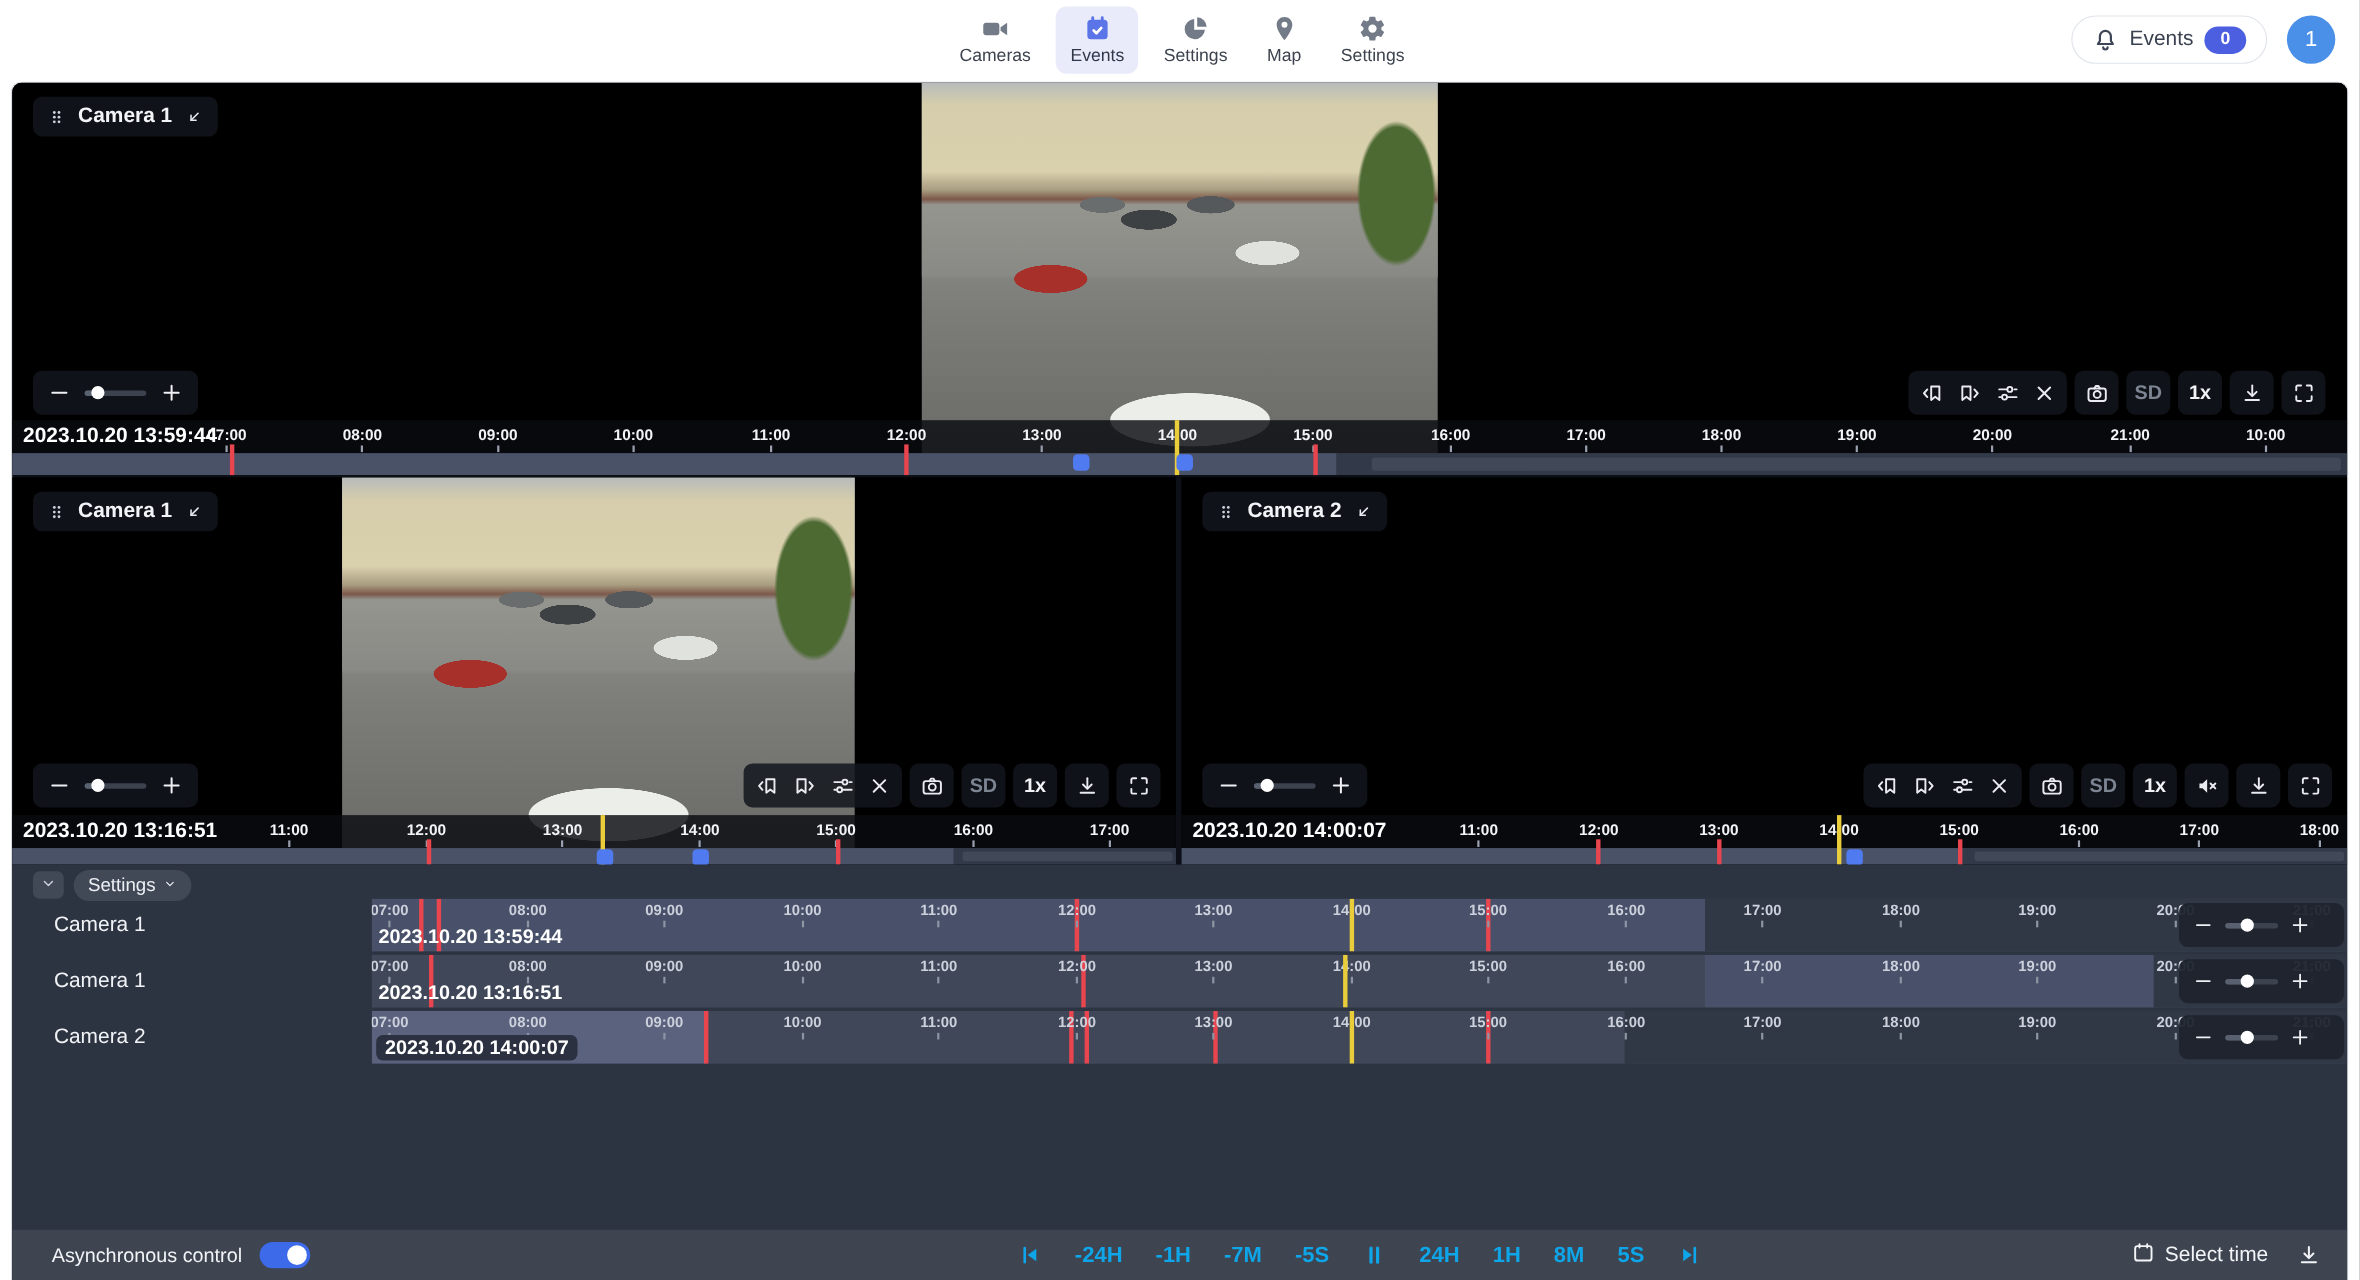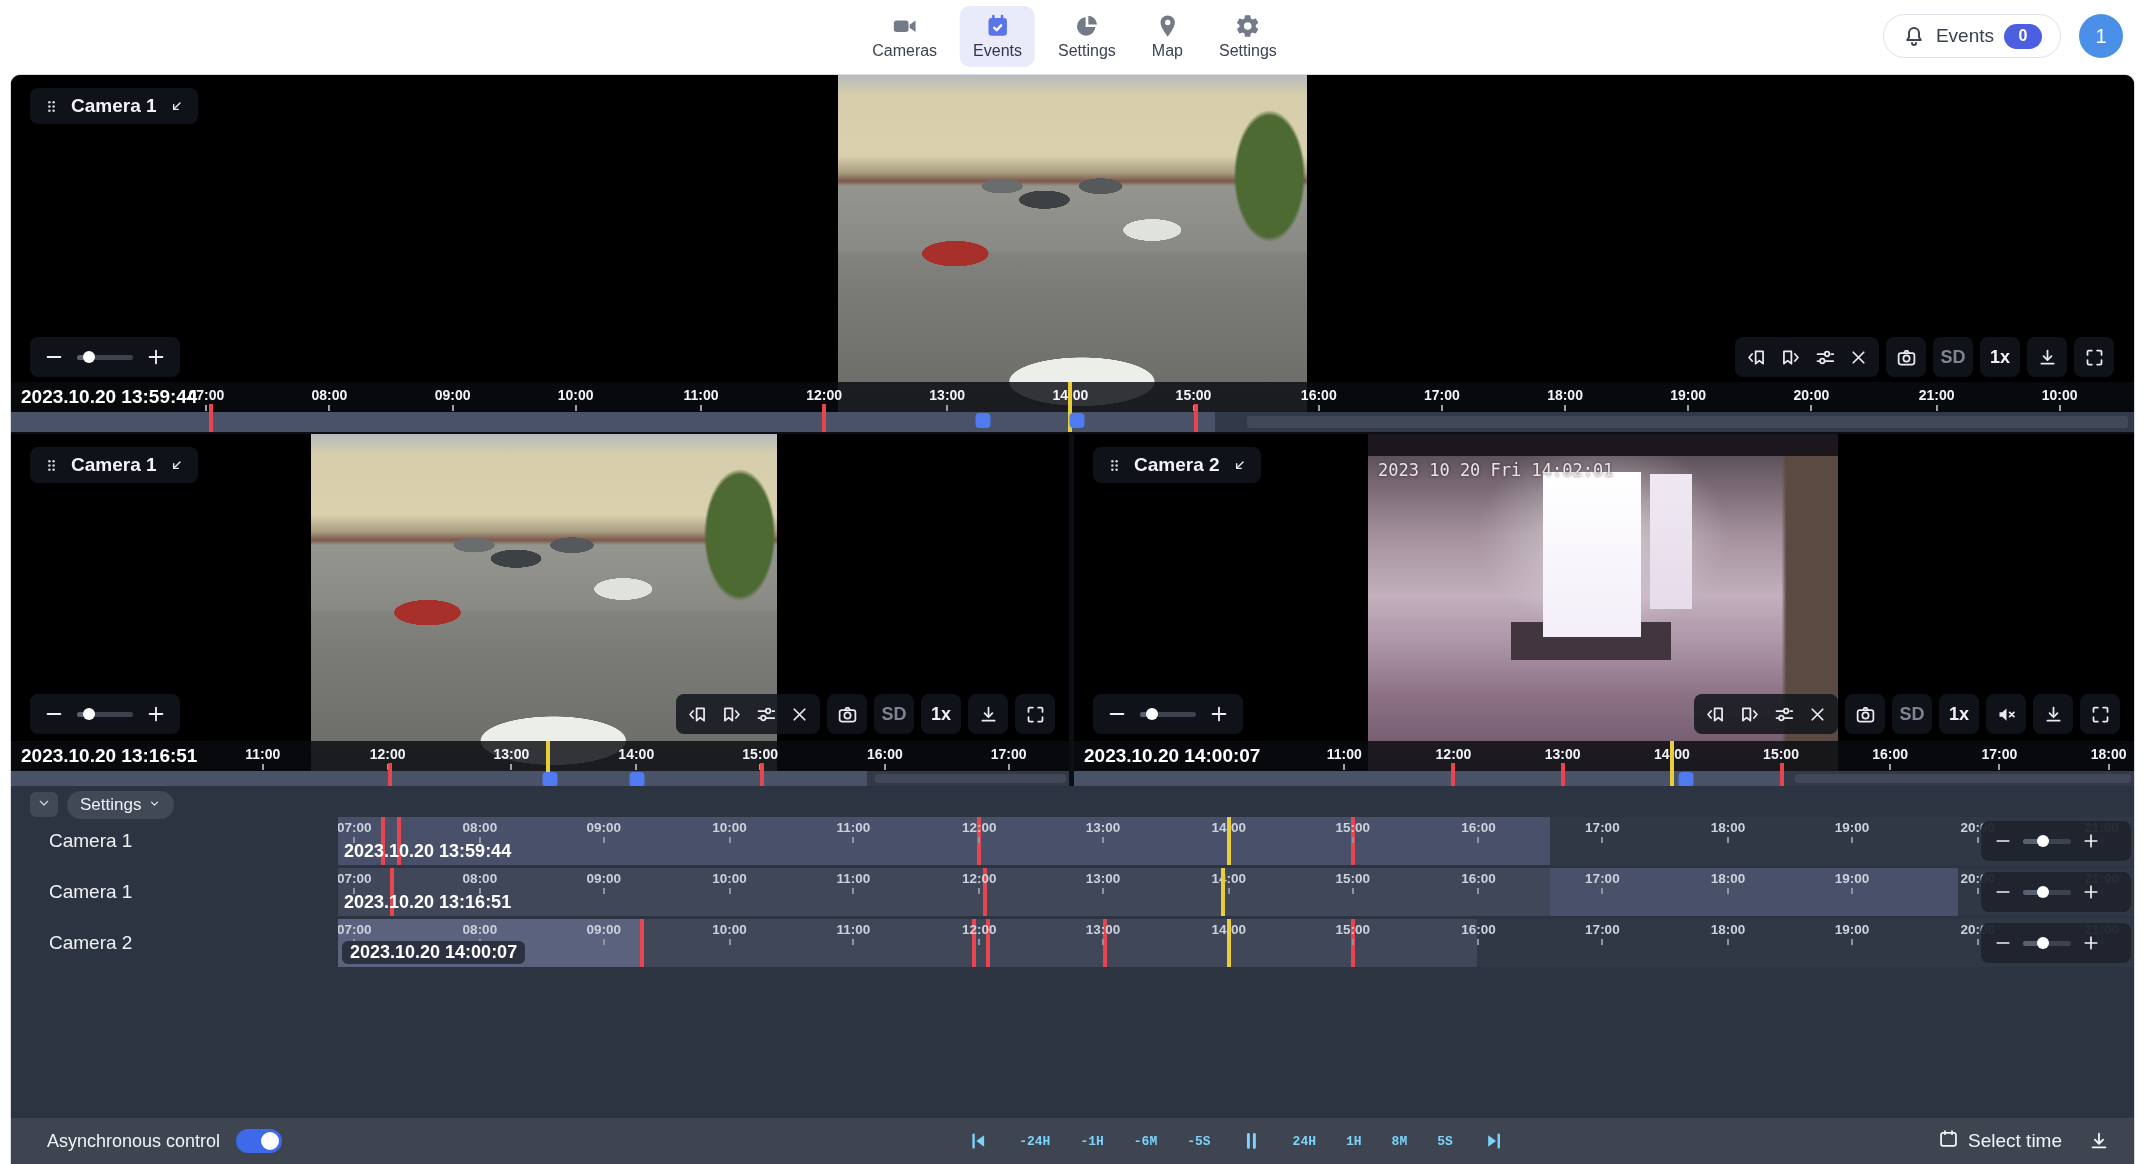--- a/index.html
+++ b/index.html
@@ -124,21 +124,21 @@
   .rowzoom .ztrack{width:48px;}
   .rowzoom .zfill{width:42%;}
 
   
   .controlbar{position:absolute;left:0;right:0;bottom:0;height:46px;background:#3e4450;display:flex;align-items:center;z-index:8;}
   .async{display:flex;align-items:center;gap:16px;margin-left:36px;}
   .async-label{color:#f2f4f7;font-size:18px;}
   .toggle{position:relative;width:46px;height:24px;border-radius:12px;background:#3d6ae9;border:none;cursor:pointer;padding:0;}
   .toggle .knob{position:absolute;right:3px;top:3px;width:18px;height:18px;border-radius:50%;background:#fff;}
   .playback{position:absolute;left:1225px;transform:translateX(-50%);display:flex;align-items:center;gap:30px;}
-  .pb-btn{background:none;border:none;color:#7dd3fc;font-size:13px;font-weight:bold;cursor:pointer;padding:0;font-family:Liberation Mono, monospace;white-space:nowrap;}
+  .pb-btn{background:none;border:none;color:#0ea5e9;font-size:20px;font-weight:bold;cursor:pointer;padding:0;font-family:Liberation Sans, sans-serif;white-space:nowrap;}
   .pb-icon svg{width:22px;height:22px;display:block;}
   .cb-right{position:absolute;right:24px;display:flex;align-items:center;gap:20px;}
   .selecttime{display:flex;align-items:center;gap:9px;background:none;border:none;color:#f2f4f7;font-size:19px;cursor:pointer;font-family:inherit;}
   .selecttime svg{width:21px;height:21px;}
   .cb-dl{background:none;border:none;color:#f2f4f7;cursor:pointer;padding:0;}
   .cb-dl svg{width:22px;height:22px;display:block;}
 </style>
 </head>
 <body>
 
@@ -440,23 +440,20 @@
         <div class="tl-marks">
             <div class="mk mk-red" style="left: 35.8%;"></div>
             <div class="mk mk-blue" style="left: 50.9%;"></div>
             <div class="mk mk-yellow" style="left: 50.8%;"></div>
             <div class="mk mk-blue" style="left: 59.2%;"></div>
             <div class="mk mk-red" style="left: 71%;"></div>
           </div>
       </section>
 
       <section class="panel p2r">
-        <div class="scene scene-hall" style="left:294px;width:470px;">
-          <span class="osd">2023 10 20 Fri 14:02:01</span>
-        </div>
         <div class="campill">
           <span class="cpdrag"><svg viewBox="0 0 24 24" fill="none" stroke="currentColor" stroke-width="2" stroke-linecap="round" stroke-linejoin="round" width="100%" height="100%">
                 <g fill="currentColor" stroke="none">
                   <circle cx="9" cy="6" r="1.8"></circle>
                   <circle cx="15" cy="6" r="1.8"></circle>
                   <circle cx="9" cy="12" r="1.8"></circle>
                   <circle cx="15" cy="12" r="1.8"></circle>
                   <circle cx="9" cy="18" r="1.8"></circle>
                   <circle cx="15" cy="18" r="1.8"></circle>
                 </g>
@@ -754,21 +751,21 @@
           </div>
           <div class="playback">
             <button class="pb-btn pb-icon">
                 <svg viewBox="0 0 24 24" fill="none" stroke="currentColor" stroke-width="2" stroke-linecap="round" stroke-linejoin="round" width="100%" height="100%">
                   <path d="M7 5v14" stroke-width="2.6"></path>
                   <path d="M18.5 5.8l-8.6 6.2 8.6 6.2z" fill="currentColor" stroke="none"></path>
                 </svg>
               </button>
             <button class="pb-btn">-24H</button>
             <button class="pb-btn">-1H</button>
-            <button class="pb-btn">-6M</button>
+            <button class="pb-btn">-7M</button>
             <button class="pb-btn">-5S</button>
             <button class="pb-btn pb-icon">
                 <svg viewBox="0 0 24 24" fill="none" stroke="currentColor" stroke-width="2" stroke-linecap="round" stroke-linejoin="round" width="100%" height="100%">
                   <path d="M9 5v14M15.5 5v14" stroke-width="3.2"></path>
                 </svg>
               </button>
             <button class="pb-btn">24H</button>
             <button class="pb-btn">1H</button>
             <button class="pb-btn">8M</button>
             <button class="pb-btn">5S</button>

